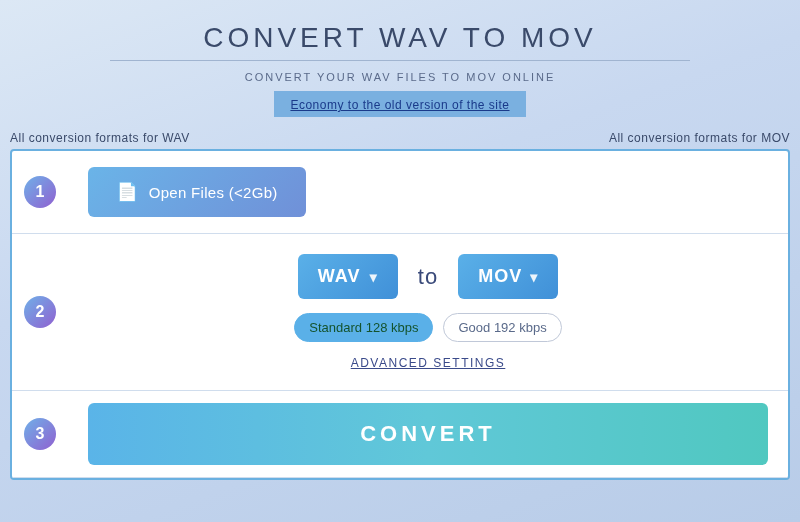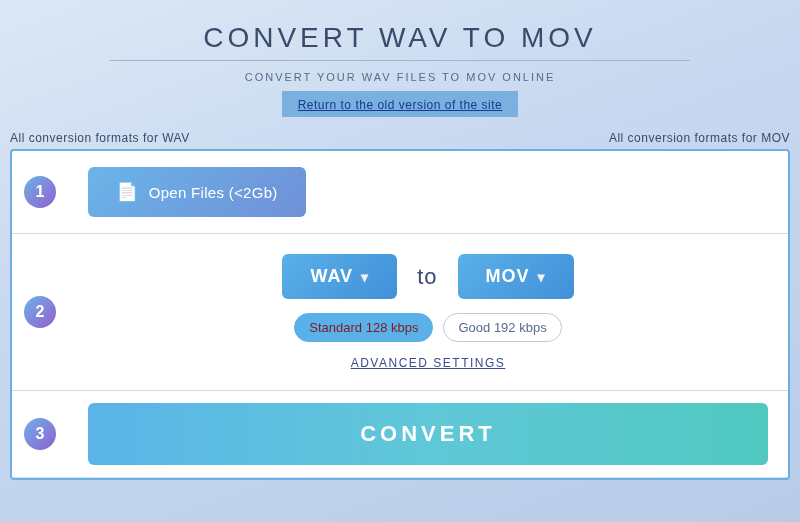--- a/index.html
+++ b/index.html
@@ -146,21 +146,21 @@
       display: flex;
       align-items: center;
       gap: 20px;
     }
 
     .format-select-btn {
       background: linear-gradient(135deg, #5ab0e8 0%, #4090d8 100%);
       color: #fff;
       border: none;
       border-radius: 6px;
-      padding: 12px 28px;
+      padding: 12px 20px;
       font-size: 18px;
       font-weight: bold;
       cursor: pointer;
       display: flex;
       align-items: center;
       gap: 8px;
       letter-spacing: 1px;
       min-width: 100px;
       justify-content: space-between;
     }
@@ -188,21 +188,21 @@
       border-radius: 20px;
       padding: 6px 14px;
       font-size: 13px;
       background: #fff;
       color: #5a6a8a;
       cursor: pointer;
     }
 
     .quality-btn.active {
       background: #5ab0e8;
-      color: #7f1d1d;
+      color: #14532d;
       border-color: #5ab0e8;
     }
 
     .advanced-link {
       font-size: 12px;
       color: #3a4a8a;
       text-decoration: underline;
       letter-spacing: 1.5px;
       cursor: pointer;
       text-transform: uppercase;
@@ -232,21 +232,21 @@
       min-height: 70px;
     }
   </style>
 </head>
 <body>
 
 <h1 class="page-title">CONVERT WAV TO MOV</h1>
 <div class="title-underline"></div>
 <p class="subtitle">CONVERT YOUR WAV FILES TO MOV ONLINE</p>
 <div class="return-link-wrap">
-  <span class="return-link">Return to the old version of the site</span>
+  <span class="return-link">Economy to the old version of the site</span>
 </div>
 
 <div class="format-tabs">
   <span class="format-tab">All conversion formats for WAV</span>
   <span class="format-tab">All conversion formats for MOV</span>
 </div>
 
 <div class="main-container">
 
   <div class="step-row">

